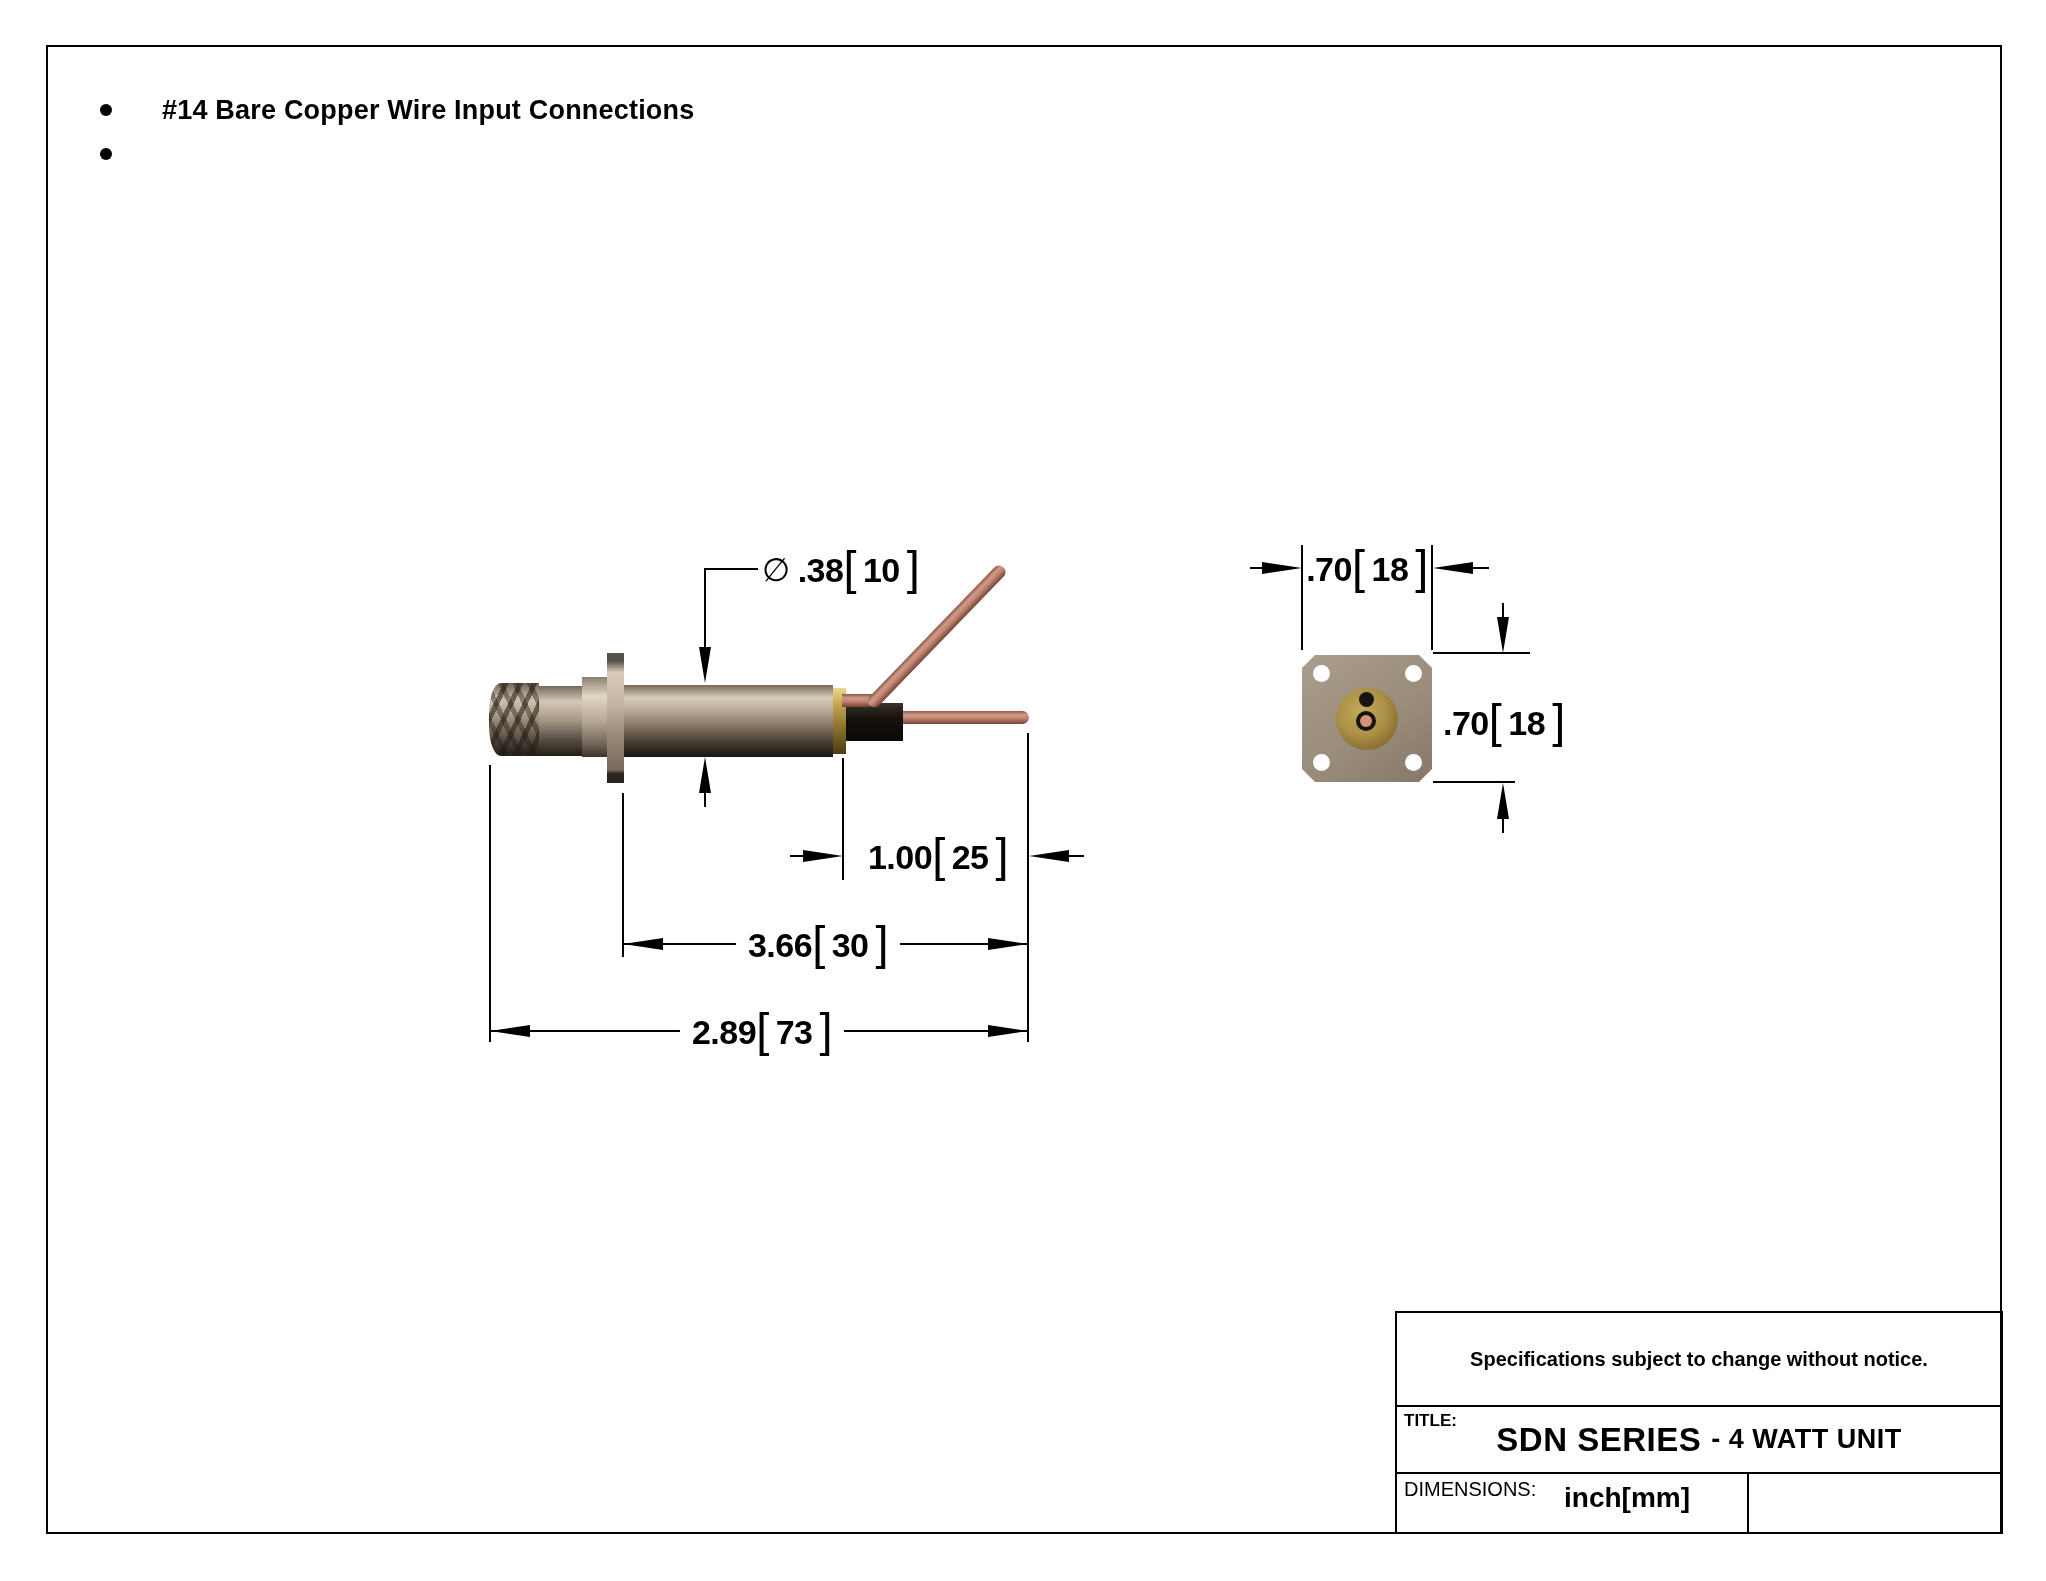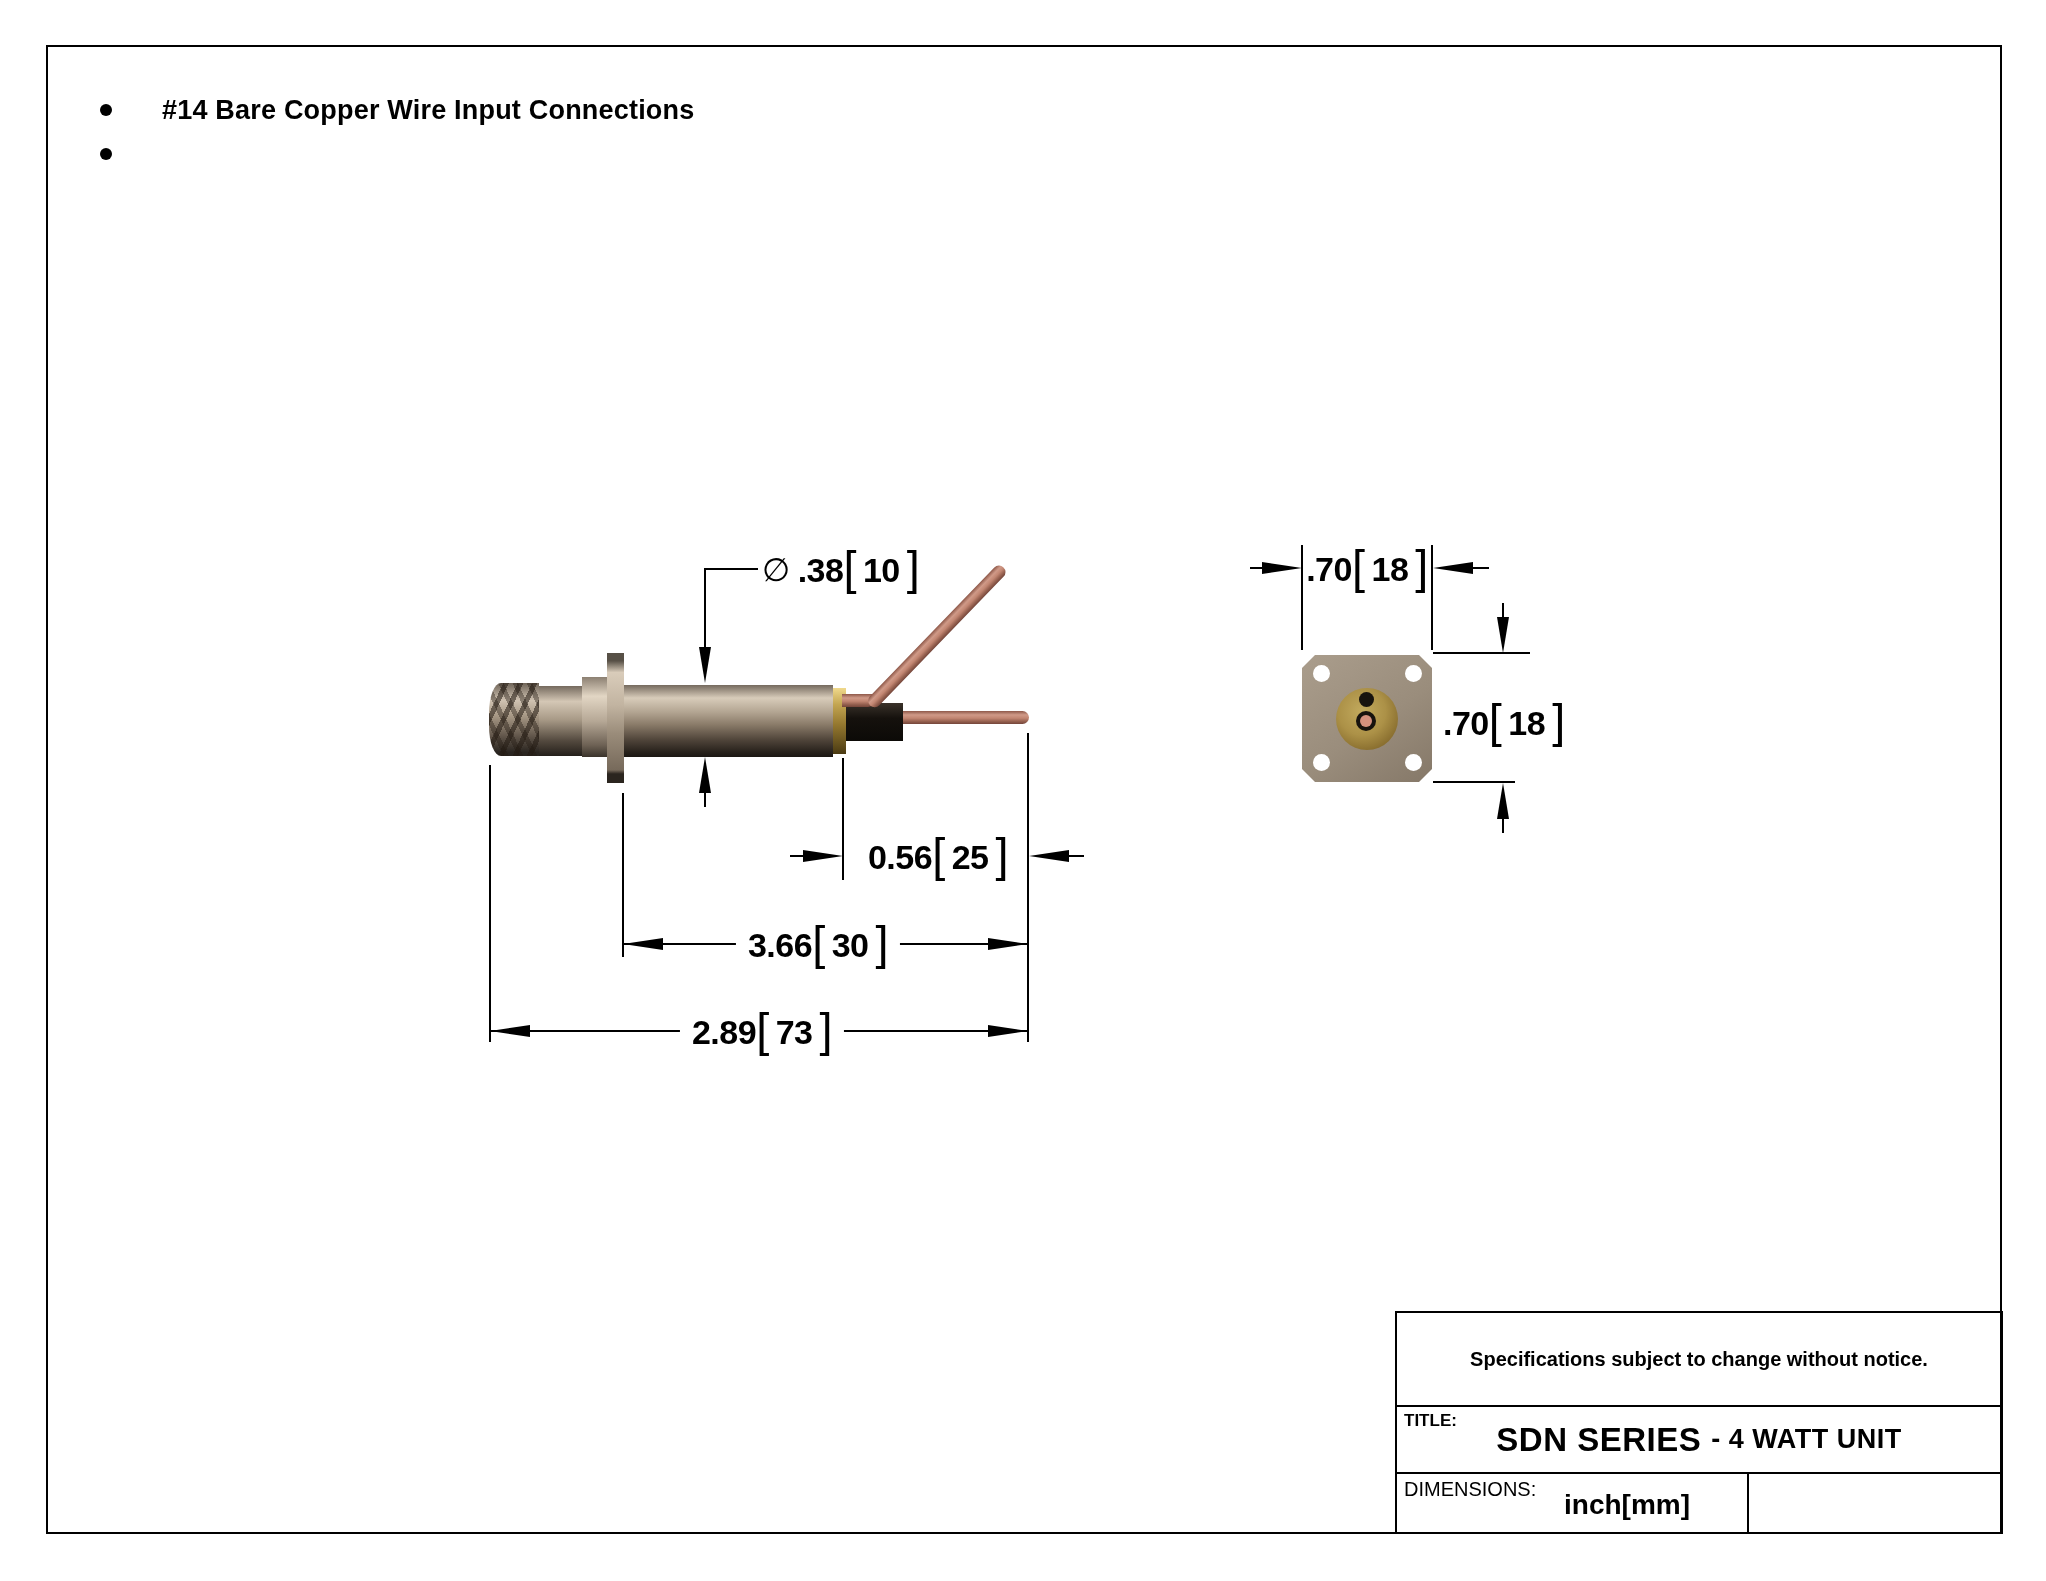--- a/index.html
+++ b/index.html
@@ -67,21 +67,21 @@
   .tb-line1{left:0;top:92px;width:604px;height:2px;background:#000;}
   .tb-line2{left:0;top:159px;width:604px;height:2px;background:#000;}
   .tb-divider{left:350px;top:161px;width:2px;height:58px;background:#000;}
   .tb-disclaimer{left:0;top:0;width:604px;height:92px;display:flex;align-items:center;justify-content:center;
     font-size:20px;font-weight:700;}
   .tb-small-label{font-size:17px;font-weight:700;}
   .tb-title-row{left:0;top:94px;width:604px;height:65px;display:flex;align-items:center;justify-content:center;}
   .tb-title-main{font-size:33px;font-weight:700;letter-spacing:.5px;}
   .tb-title-suffix{font-size:27px;font-weight:700;margin-left:10px;letter-spacing:.5px;}
   .tb-dim-label{left:7px;top:165px;font-size:20px;font-weight:400;}
-  .tb-dim-value{left:110px;top:170px;width:240px;height:44px;display:flex;align-items:center;justify-content:center;
+  .tb-dim-value{left:110px;top:163px;width:240px;height:44px;display:flex;align-items:center;justify-content:center;
     font-size:28px;font-weight:700;}
 </style>
 </head>
 <body>
 
 <div id="page">
   <div class="abs" id="frame"></div>
 
   <div class="abs" id="bullets">
     <div class="bullet-row">
@@ -124,21 +124,21 @@
     <div class="vl" style="left:489px;top:765px;height:277px;"></div>
     <div class="vl" style="left:622px;top:793px;height:164px;"></div>
     <div class="vl" style="left:842px;top:758px;height:122px;"></div>
     <div class="vl" style="left:1027px;top:733px;height:309px;"></div>
 
     <div class="hl" style="left:790px;top:855px;width:22px;"></div>
     <div class="ah r" style="left:803px;top:850px;"></div>
     <div class="ah l" style="left:1029px;top:850px;"></div>
     <div class="hl" style="left:1062px;top:855px;width:22px;"></div>
     <div class="dim center" style="left:938px;top:857px;">
-      <span>0.56</span>
+      <span>1.00</span>
       <span class="brk">[</span>
       <span class="mm">25</span>
       <span class="brk">]</span>
     </div>
 
     <div class="hl" style="left:623px;top:943px;width:405px;"></div>
     <div class="ah l" style="left:623px;top:938px;"></div>
     <div class="ah r" style="left:988px;top:938px;"></div>
     <div class="dim center onln" style="left:818px;top:945px;">
       <span>3.66</span>

